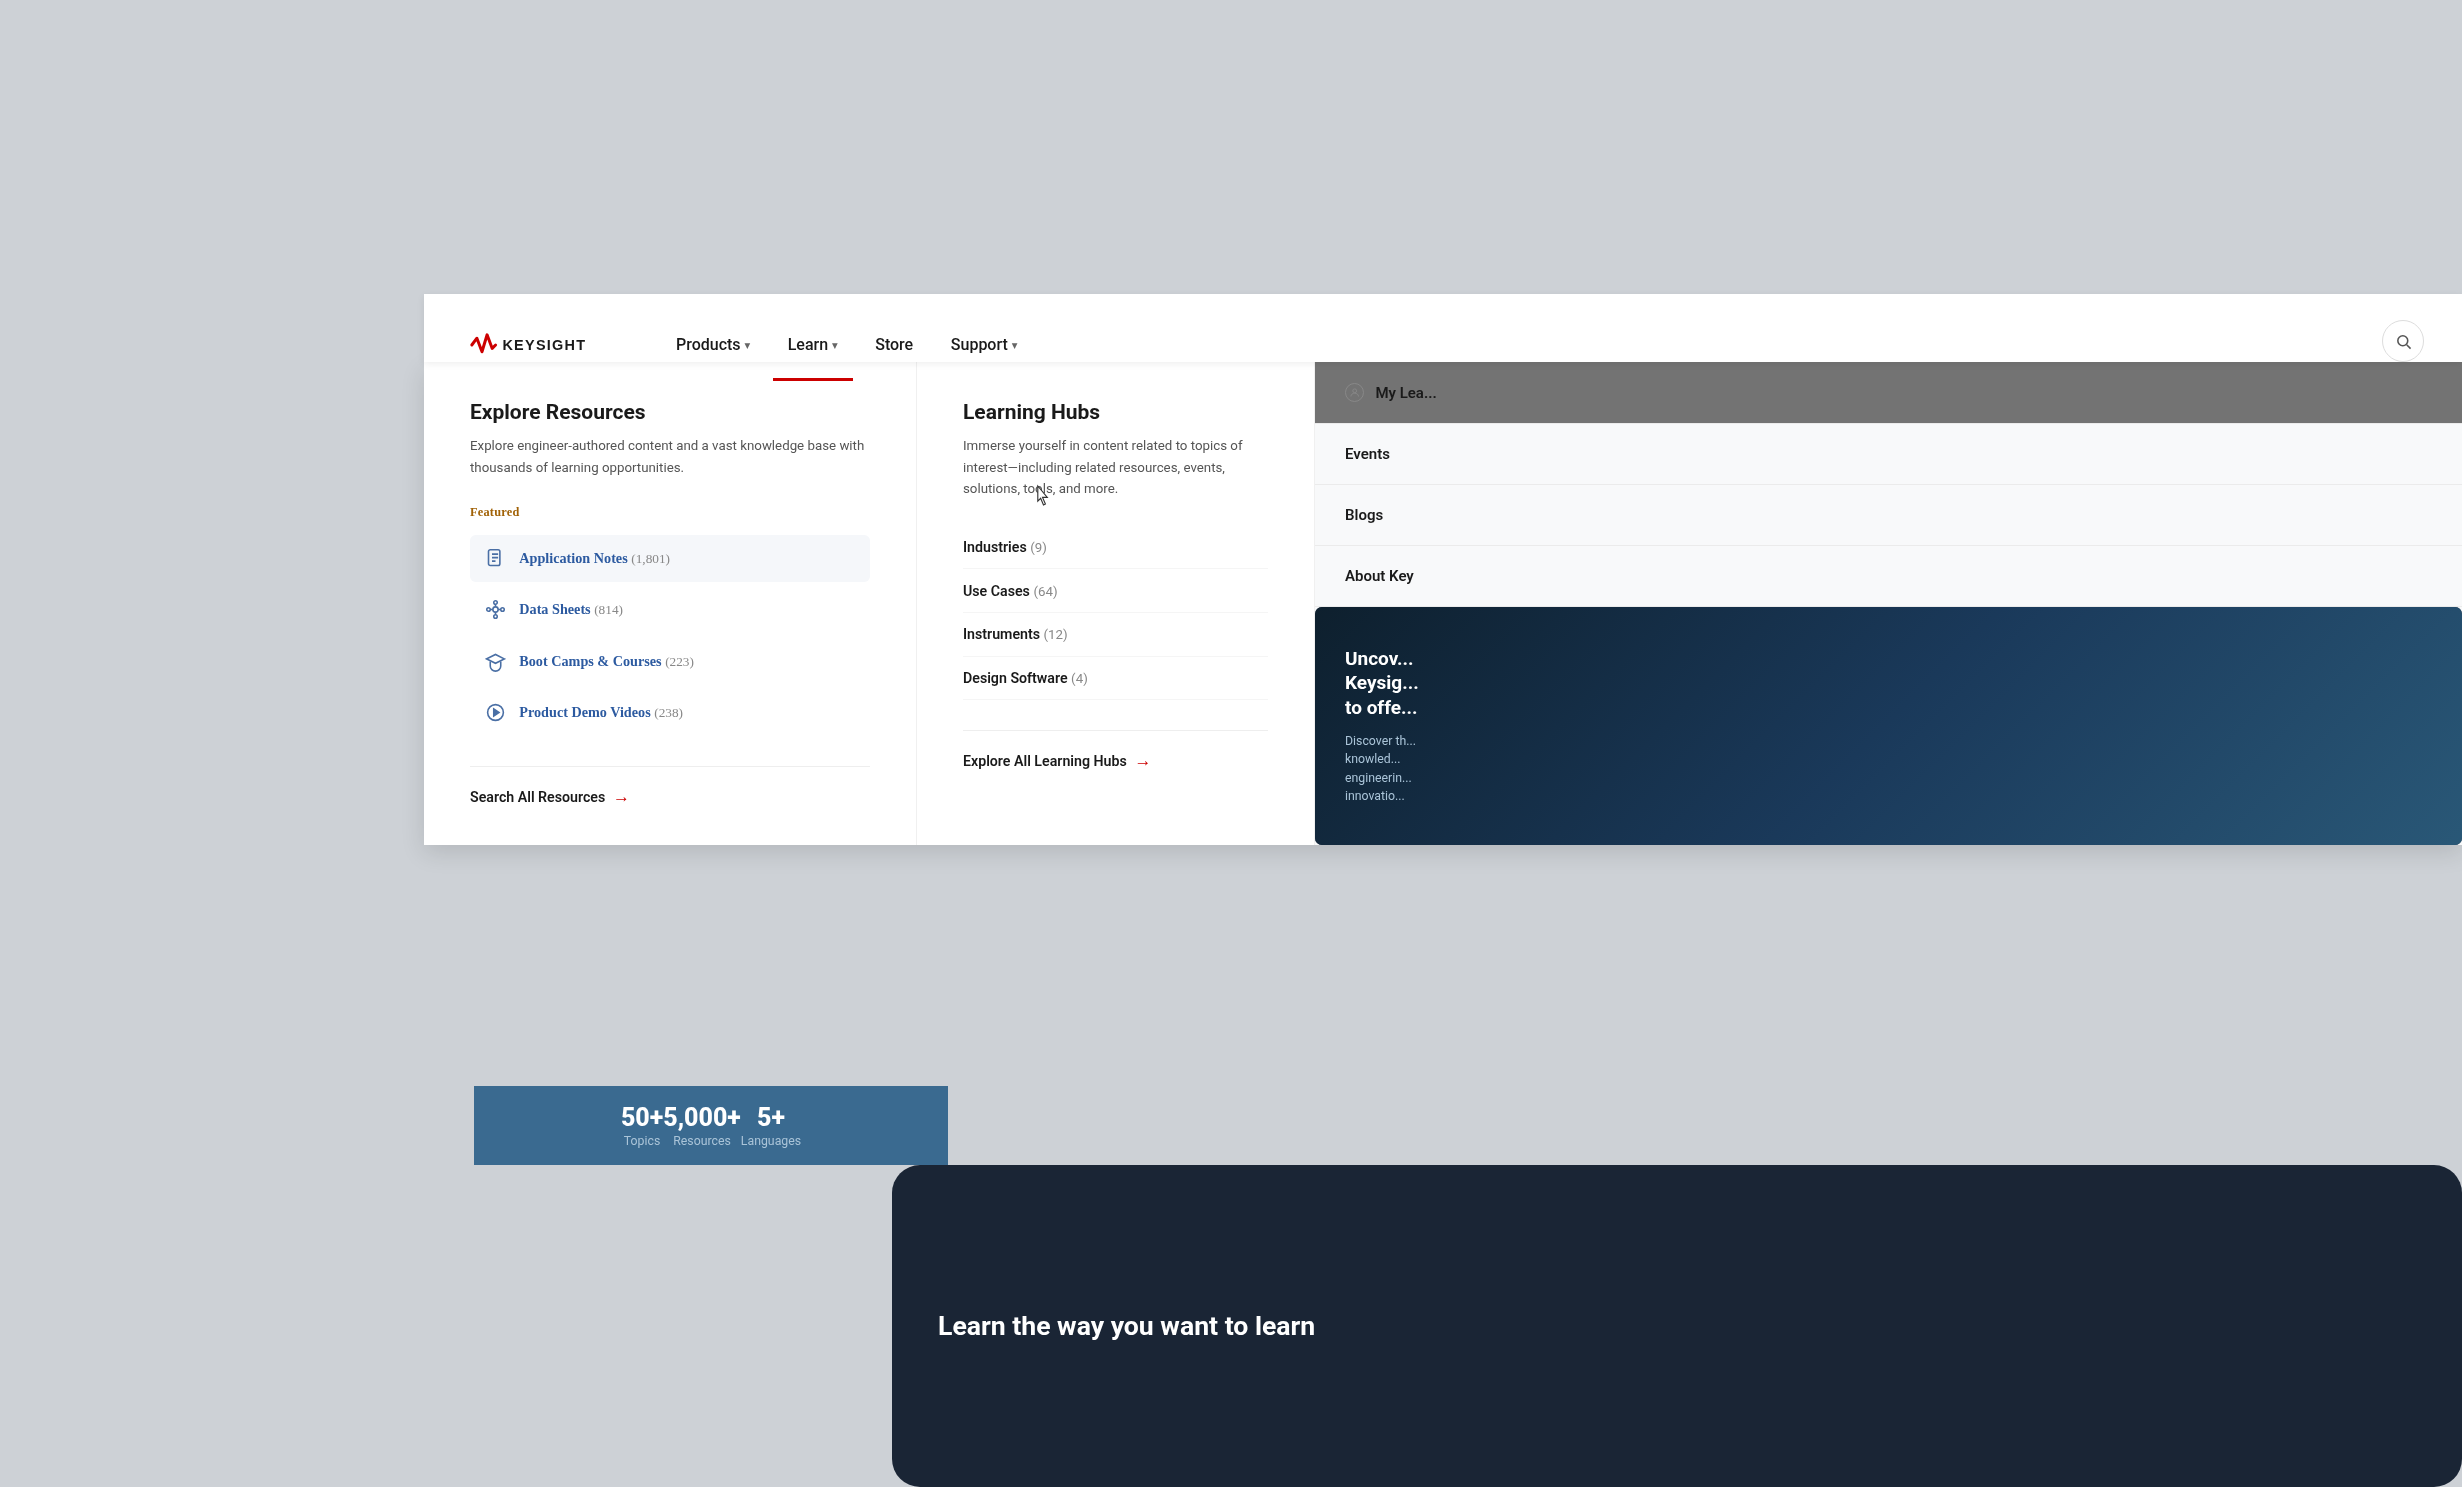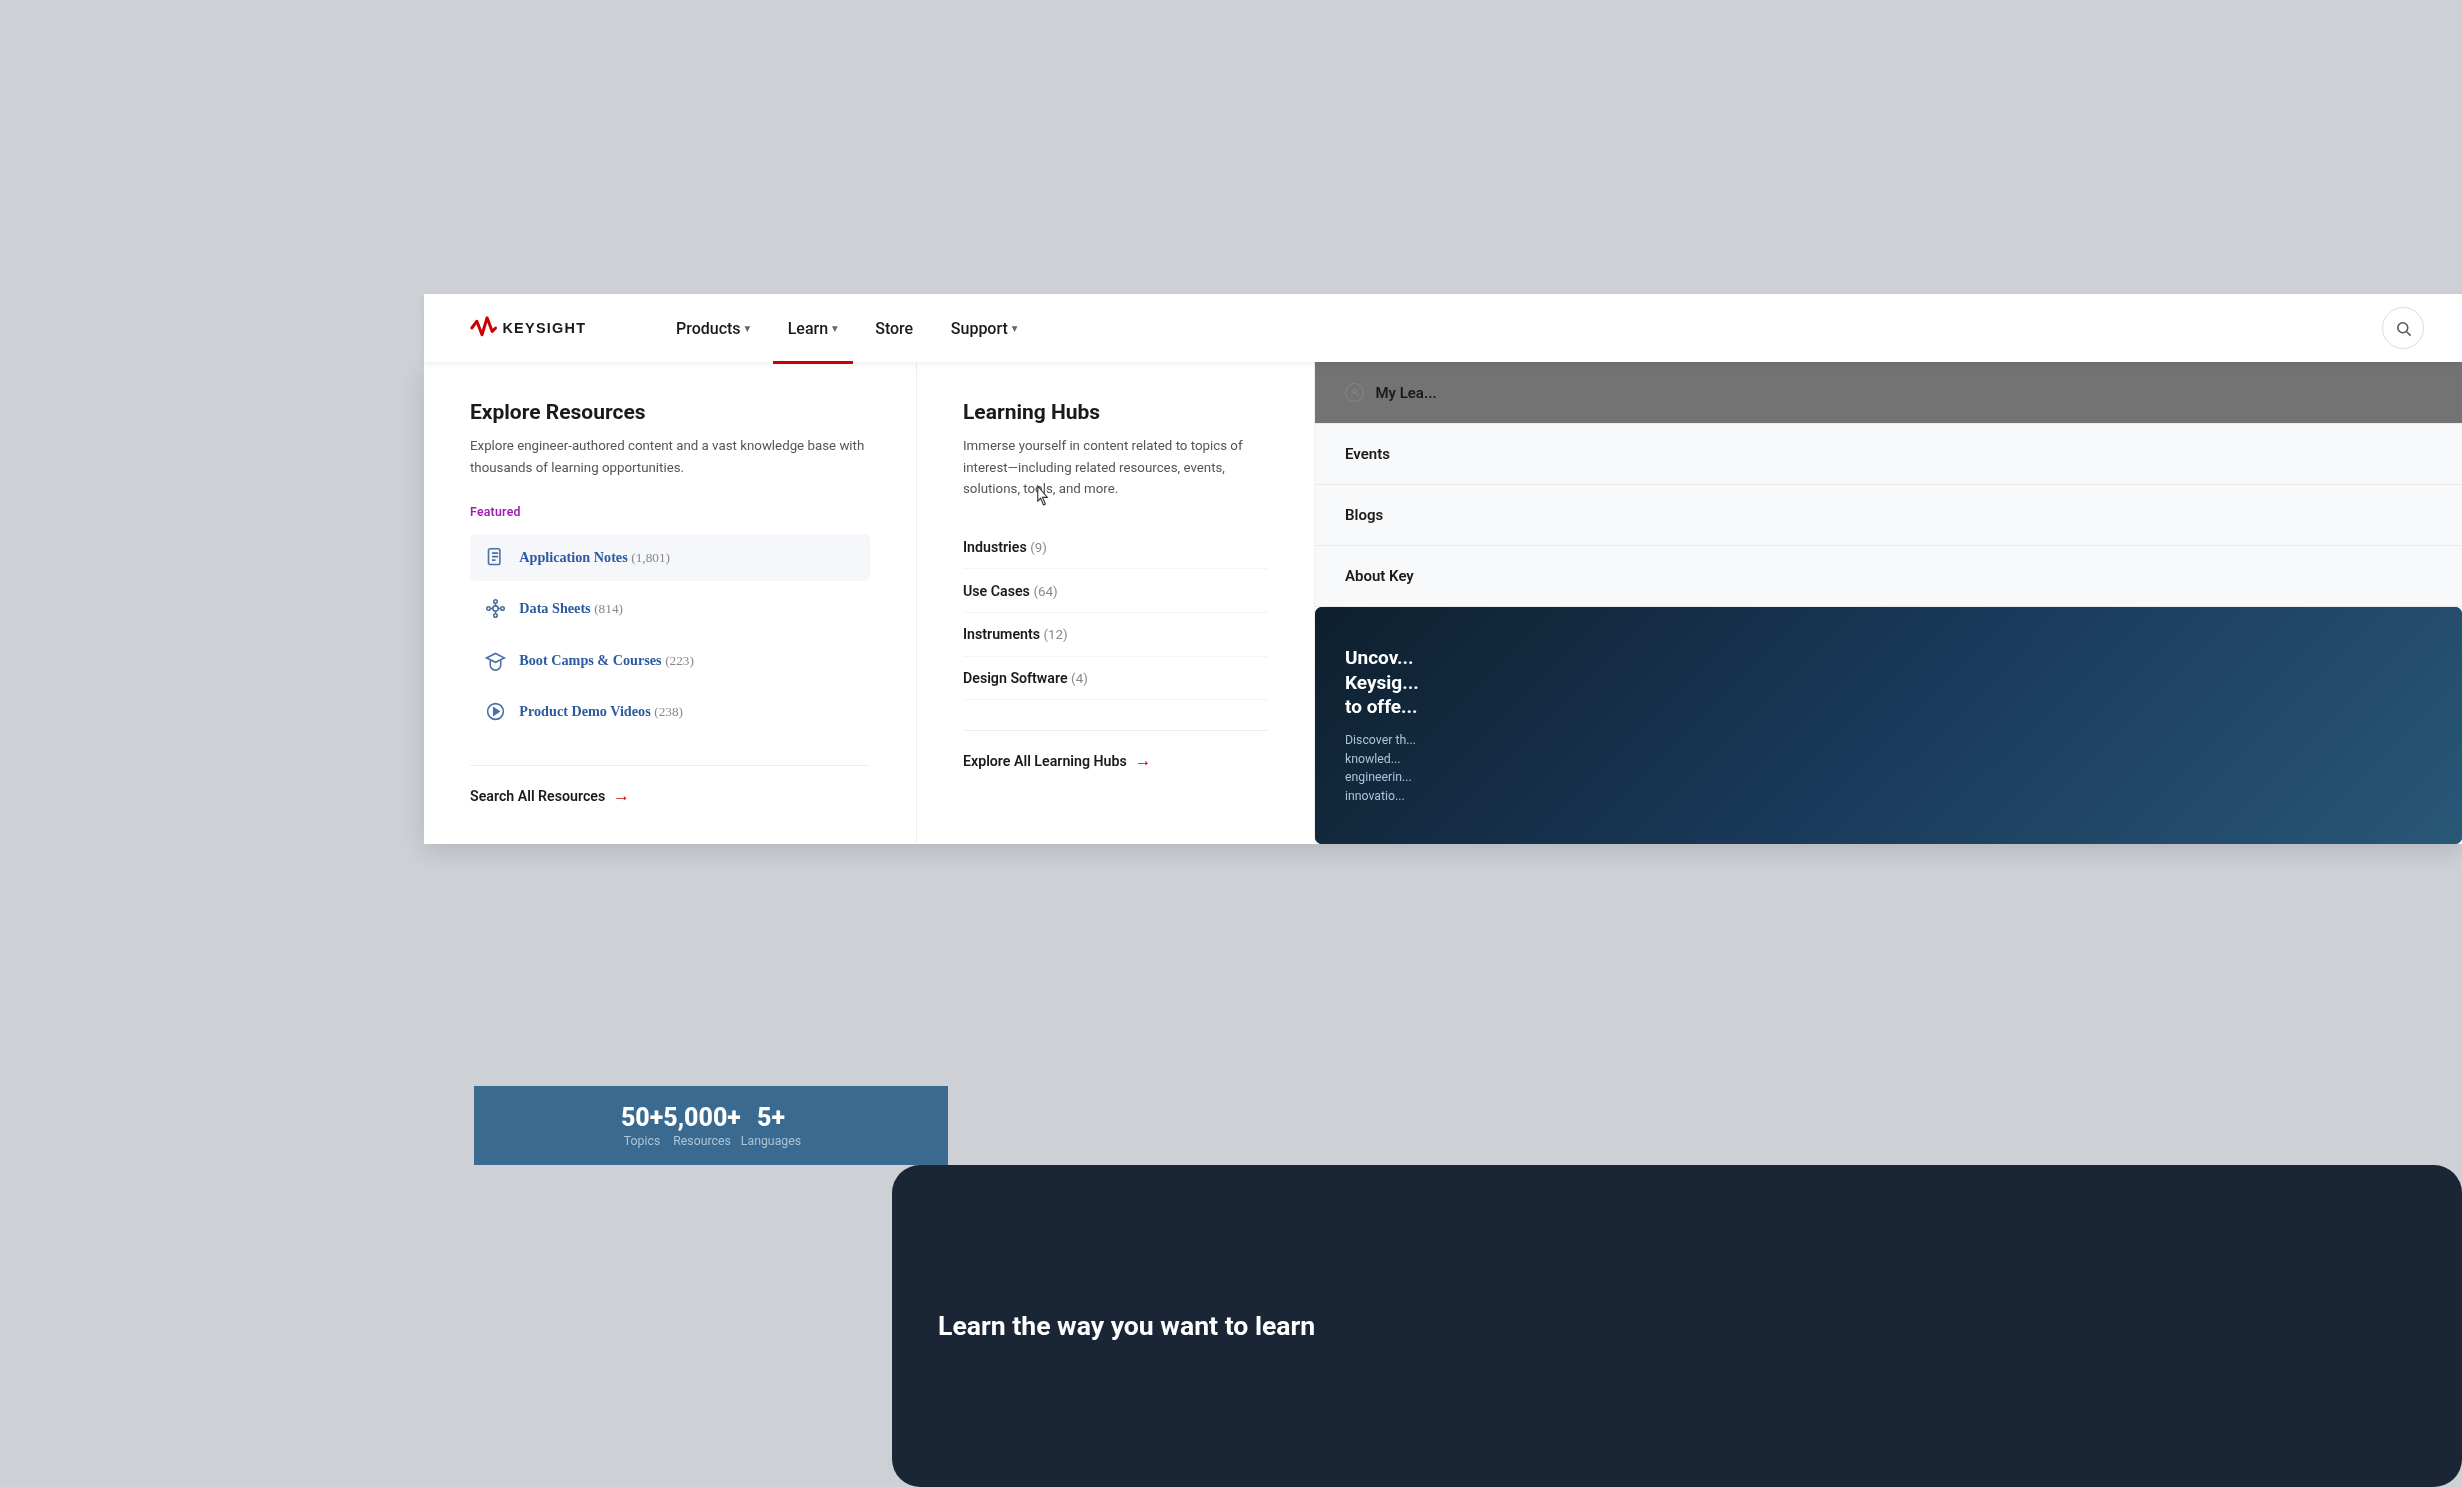--- a/index.html
+++ b/index.html
@@ -21,21 +21,21 @@
 
     
     .navbar {
       position: absolute;
       top: 294px;
       left: 424px;
       right: 0;
       height: 68px;
       background: #ffffff;
       display: flex;
-      align-items: center;
+      align-items: flex-end;
       padding: 0 38px;
       box-shadow: 0 1.9px 7.6px rgba(0,0,0,0.08);
       z-index: 100;
     }
 
     .logo {
       display: flex;
       align-items: center;
       margin-right: 57px;
     }
@@ -131,23 +131,24 @@
     .panel-description {
       font-size: 13.3px;
       color: #555;
       line-height: 1.6;
       margin-bottom: 26.6px;
     }
 
     .featured-label {
       font-size: 12.3px;
       font-weight: 600;
-      color: #a21caf;
+      color: #a16207;
       margin-bottom: 15px;
       letter-spacing: 0.02em;
+      font-family: Liberation Serif, serif;
     }
 
     .resource-item {
       display: flex;
       align-items: center;
       gap: 13.3px;
       padding: 13.3px 15px;
       border-radius: 5.7px;
       cursor: pointer;
       margin-bottom: 3.8px;

